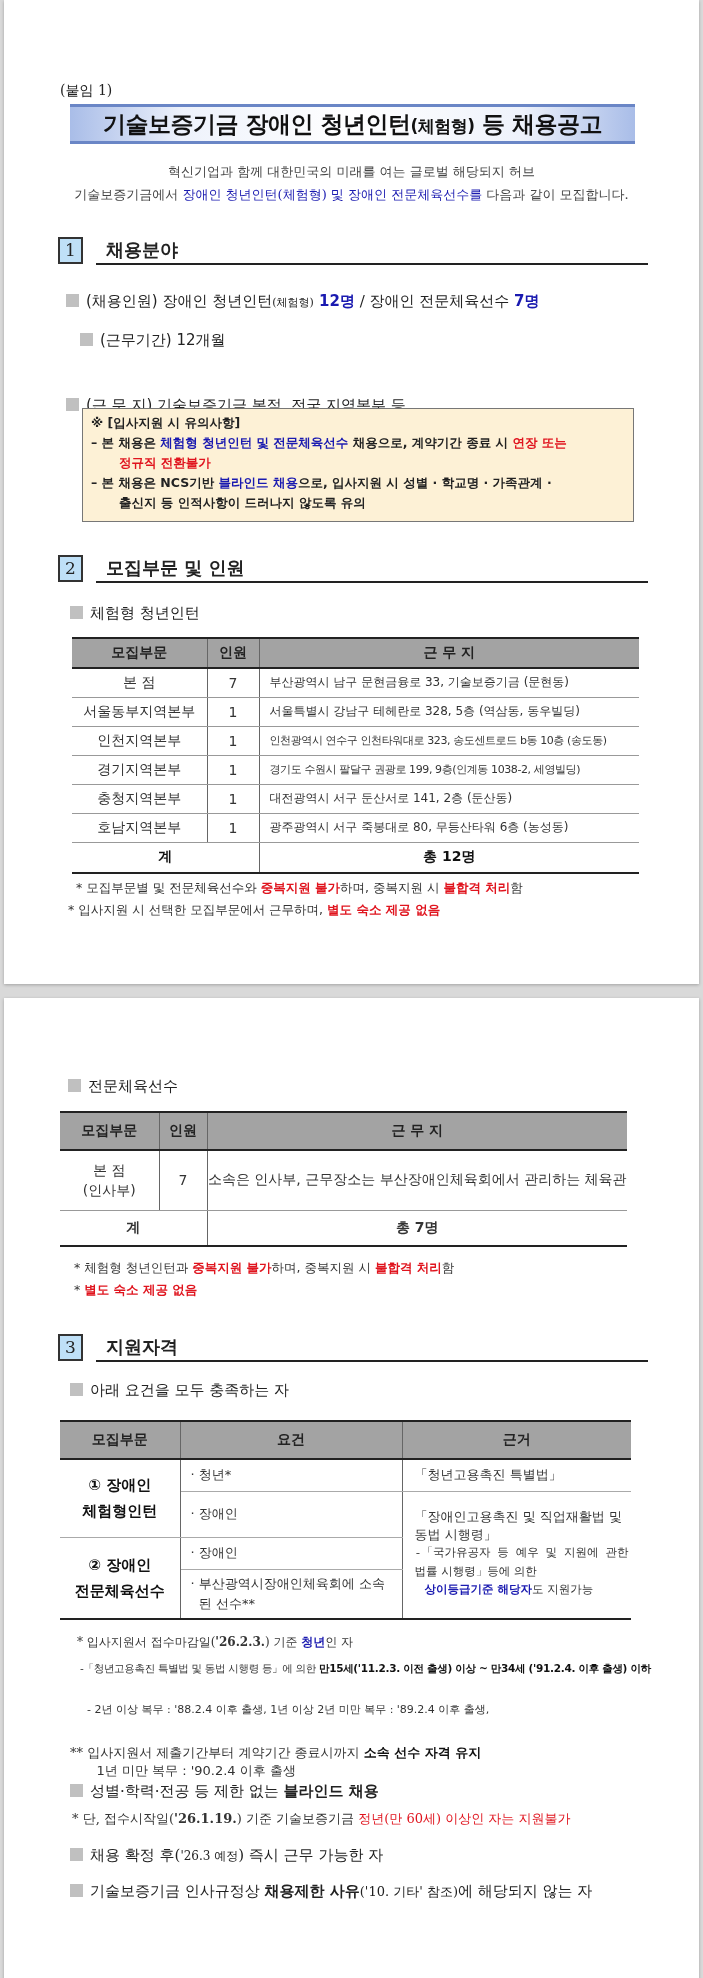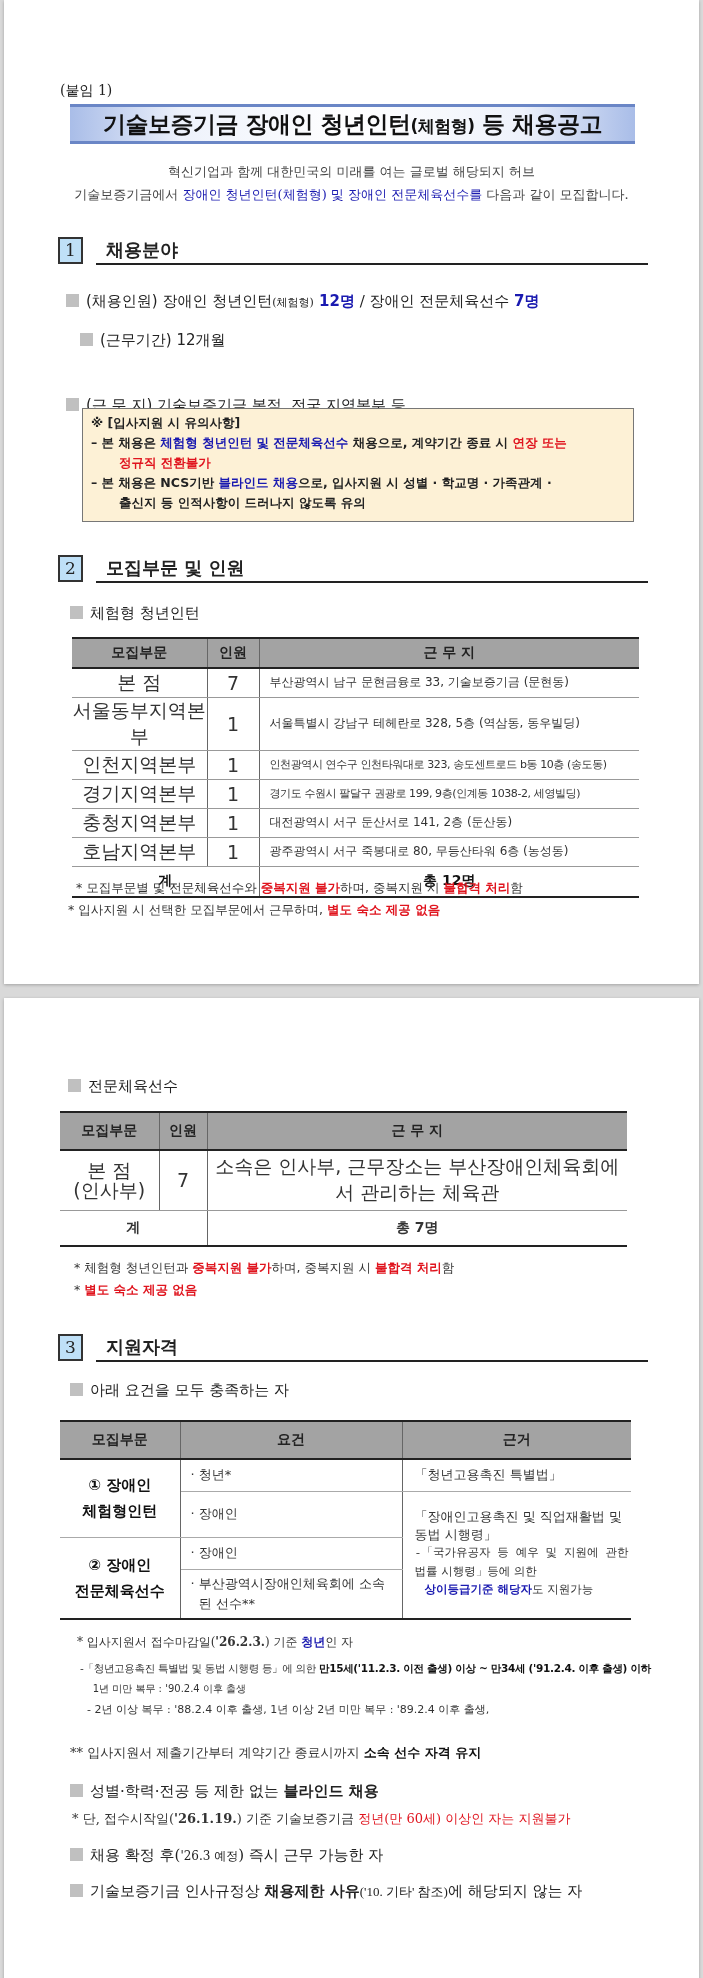--- a/index.html
+++ b/index.html
@@ -31,21 +31,21 @@
 
   .bullet { display: inline-block; width: 13px; height: 13px; background: #c0c0c0; vertical-align: -1px; margin-right: 7px; }
   .item { font-size: 15px; text-align: right; }
 
   .notice { left: 78px; top: 408px; width: 552px; height: 114px; background: #fdf1d6; border: 1.5px solid #777;
     font-size: 12.5px; font-weight: bold; padding: 4px 8px; line-height: 20px; }
   .notice .ln { white-space: nowrap; }
   .notice .ind { padding-left: 28px; }
 
   table { border-collapse: collapse; position: absolute; }
-  td, th { font-size: 19px; text-align: center; }
+  td, th { font-size: 14px; text-align: center; }
   th { background: #a3a3a3; font-weight: bold; font-size: 14px; border-top: 2px solid #222; border-bottom: 2px solid #222; }
   .t1 { left: 68px; top: 637px; width: 567px; }
   .t1 td { border-bottom: 1px solid #999; height: 29px; color: #333; }
   .t1 td.addr { text-align: left; padding-left: 10px; font-size: 12px; }
   .t1 td.addr.sm { font-size: 11px; letter-spacing: -0.4px; }
   .vl { border-right: 1px solid #666; }
   .total td { font-weight: bold; font-size: 14px; border-bottom: 2px solid #222 !important; height: 31px; color:#111; }
 
   .note { font-size: 12.5px; color: #333; }
 
@@ -261,32 +261,32 @@
     </tbody>
   </table>
 
   <div class="abs note serif" style="left:73px; top:636px; font-size:12px;">
     <span>* 입사지원서 접수마감일(</span><span class="b">'26.2.3.</span><span>) 기준 </span><span class="blue b">청년</span><span>인 자</span>
   </div>
   <div class="abs" style="left:76px; top:664px; font-size:10.5px; color:#333; letter-spacing:-0.3px;">
     <span> -「청년고용촉진 특별법 및 동법 시행령 등」에 의한 </span><span class="b" style="color:#111;">만15세('11.2.3. 이전 출생) 이상 ~ 만34세 ('91.2.4. 이후 출생) 이하</span>
   </div>
   <div class="abs" style="left:76px; top:704px; font-size:11px; color:#333; white-space:pre;">  - 2년 이상 복무 : '88.2.4 이후 출생, 1년 이상 2년 미만 복무 : '89.2.4 이후 출생,</div>
-  <div class="abs" style="left:76px; top:684px; font-size:10px; color:#333; white-space:pre;">    1년 미만 복무 : '90.2.4 이후 출생</div>
+  <div class="abs" style="left:76px; top:764px; font-size:13px; color:#333; white-space:pre;">    1년 미만 복무 : '90.2.4 이후 출생</div>
 
   <div class="abs serif" style="left:66px; top:746px; font-size:13px; color:#333;">
     <span>** 입사지원서 제출기간부터 계약기간 종료시까지 </span><span class="b" style="color:#111;">소속 선수 자격 유지</span>
   </div>
 
   <div class="abs item serif" style="left:66px; top:784px;">
     <span class="bullet"></span><span>성별·학력·전공 등 제한 없는 </span><span class="b">블라인드 채용</span>
   </div>
   <div class="abs serif" style="left:68px; top:812px; font-size:13px; color:#333;">
     <span>* 단, 접수시작일(</span><span class="b">'26.1.19.</span><span>) 기준 기술보증기금 </span><span class="red">정년(만 60세) 이상인 자는 지원불가</span>
   </div>
 
   <div class="abs item serif" style="left:66px; top:848px;">
     <span class="bullet"></span><span>채용 확정 후(</span><span style="font-size:12px;">'26.3 예정</span><span>) 즉시 근무 가능한 자</span>
   </div>
   <div class="abs item serif" style="left:66px; top:884px;">
-    <span class="bullet"></span><span>기술보증기금 인사규정상 </span><span class="b">채용제한 사유</span><span style="font-size:13px;font-family:Liberation Serif, serif;">('10. 기타' 참조)</span><span>에 해당되지 않는 자</span>
+    <span class="bullet"></span><span>기술보증기금 인사규정상 </span><span class="b">채용제한 사유</span><span style="font-size:13px;">('10. 기타' 참조)</span><span>에 해당되지 않는 자</span>
   </div>
 </div>
 
 </body></html>

